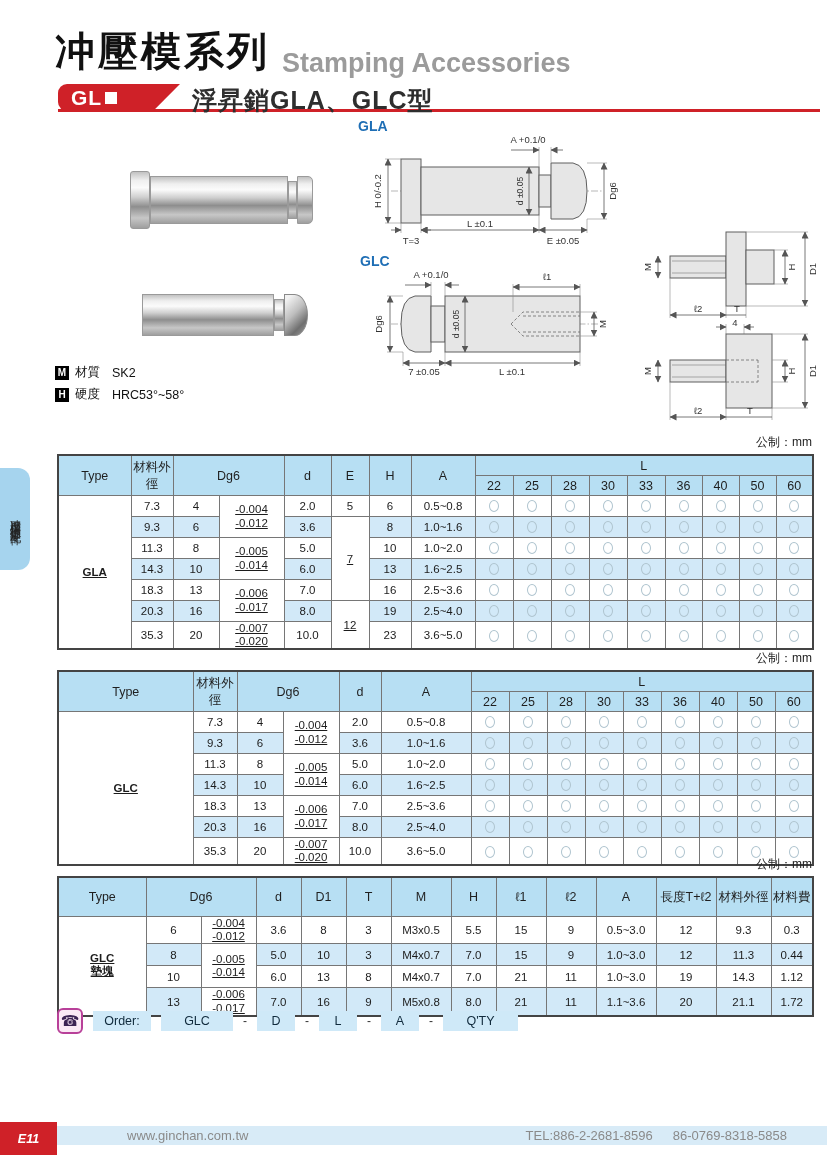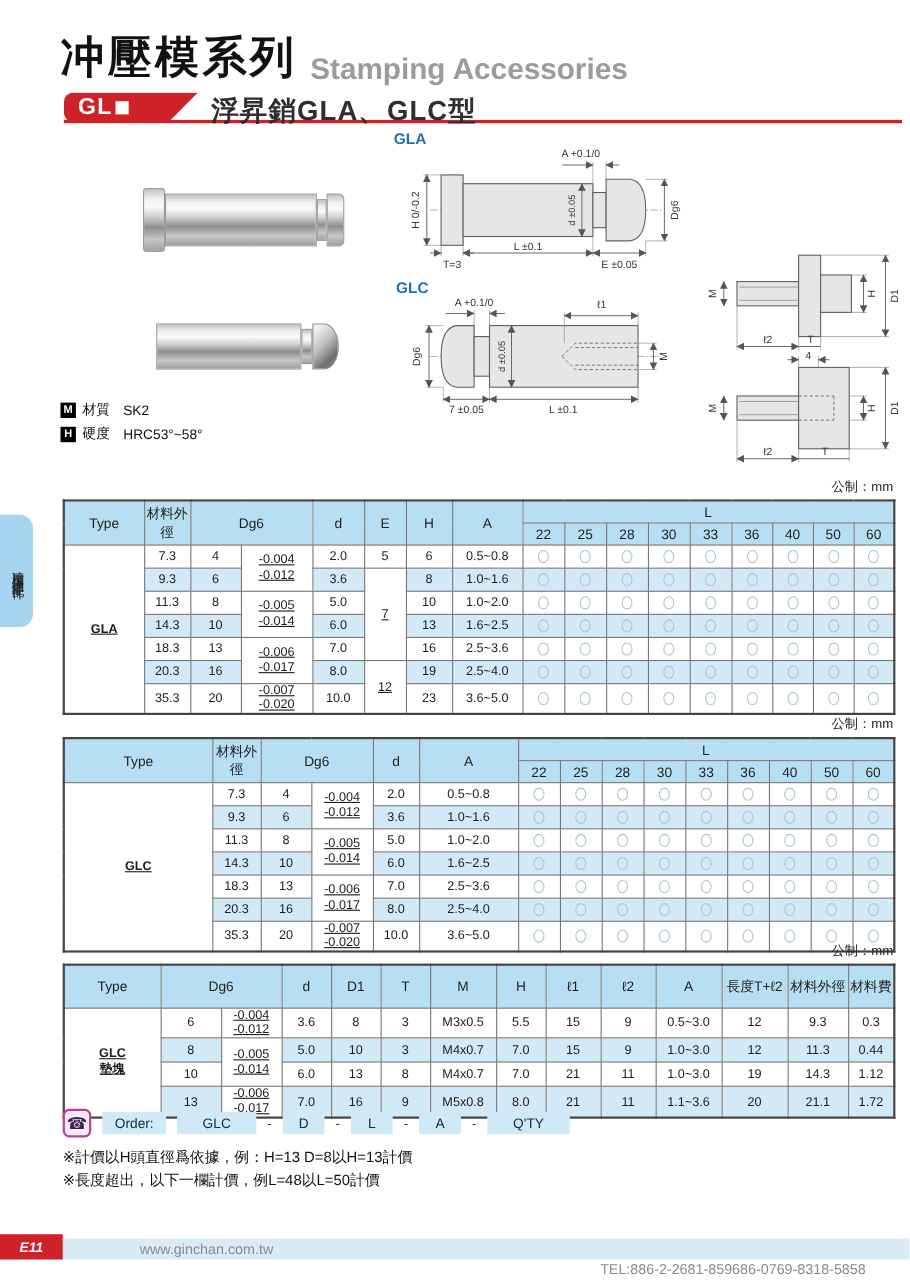--- a/index.html
+++ b/index.html
@@ -84,24 +84,24 @@
   .obox.b1{width:72px;}
   .obox.b2,.obox.b3,.obox.b4{width:38px;}
   .obox.b5{width:75px;}
   .osep{font-size:12px;color:#333;}
 
   
   .notes{position:absolute;left:57px;top:1042px;font-size:13.5px;color:#111;line-height:1.55;}
 
   
   .footer-bar{position:absolute;left:0;top:1126px;width:827px;height:19px;background:#d8ebf7;}
-  .footer-code{position:absolute;left:0;top:1122px;width:57px;height:23px;background:#cf2128;color:#fff;
+  .footer-code{position:absolute;left:0;top:1122px;width:57px;height:33px;background:#cf2128;color:#fff;
                font-size:12.5px;font-weight:bold;font-style:italic;display:flex;align-items:center;justify-content:center;}
   .footer-site{position:absolute;left:127px;top:1128px;font-size:13px;color:#8a8a8a;}
-  .footer-tel{position:absolute;right:40px;top:1128px;font-size:13px;color:#8a8a8a;display:flex;margin-top:18px;}
+  .footer-tel{position:absolute;right:40px;top:1128px;font-size:13px;color:#8a8a8a;display:flex;gap:20px;}
 </style>
 </head>
 <body>
 
 <div class="page">
 
   <div class="title-row">
     <span class="title-zh">冲壓模系列</span>
     <span class="title-en">Stamping Accessories</span>
   </div>
@@ -771,24 +771,20 @@
     <span class="osep">-</span>
     <span class="obox b2">D</span>
     <span class="osep">-</span>
     <span class="obox b3">L</span>
     <span class="osep">-</span>
     <span class="obox b4">A</span>
     <span class="osep">-</span>
     <span class="obox b5">Q'TY</span>
   </div>
 
-  <div class="notes">
-    <div>※計價以H頭直徑爲依據，例：H=13 D=8以H=13計價</div>
-    <div>※長度超出，以下一欄計價，例L=48以L=50計價</div>
-  </div>
 
   <div class="footer-bar"></div>
   <div class="footer-code">E11</div>
   <div class="footer-site">www.ginchan.com.tw</div>
   <div class="footer-tel">
     <span>TEL:886-2-2681-8596</span>
     <span>86-0769-8318-5858</span>
   </div>
 
 </div>

